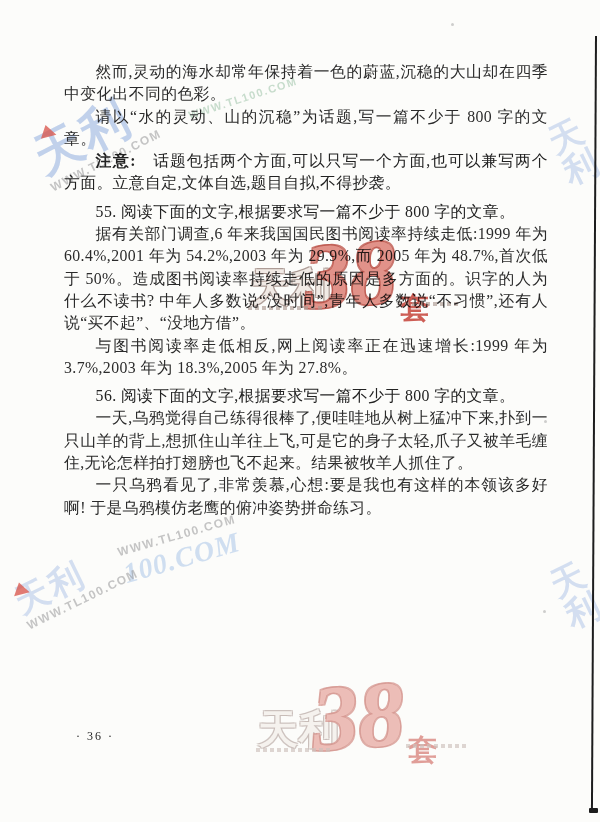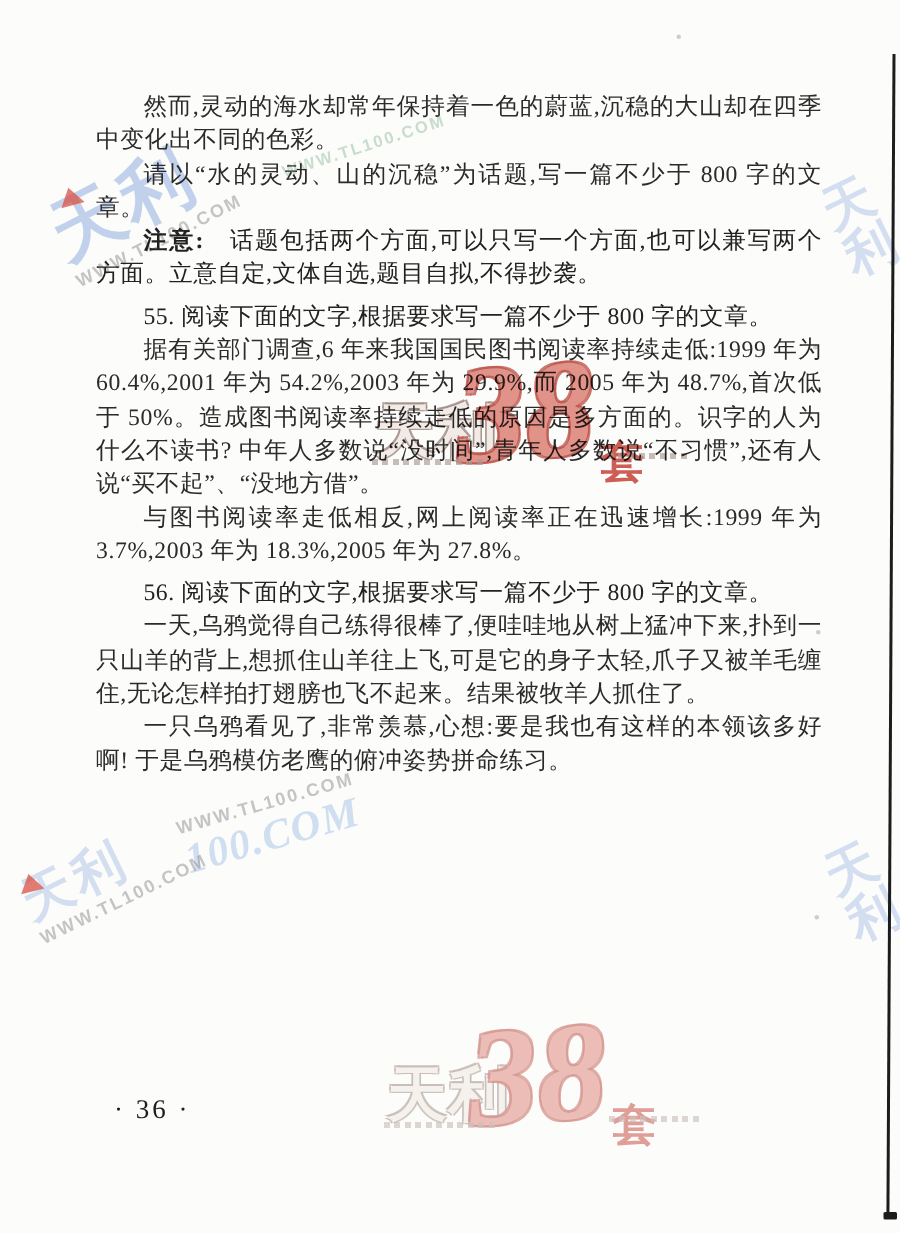--- a/index.html
+++ b/index.html
@@ -15,21 +15,21 @@
     text-align:justify;text-justify:inter-ideograph;
     letter-spacing:0.4px;
   }
   .content p{margin:0;text-indent:2em;}
   .content p.sp{margin-top:6px;}
   .kai{color:#2b2b2b;}
   .song{color:#222;}
   .lead{font-weight:bold;letter-spacing:1px;margin-right:16px;}
   .pagenum{
     position:absolute;left:76px;top:729px;z-index:2;
-    font-size:18px;color:#1e1e1e;letter-spacing:2px;
+    font-size:12px;color:#1e1e1e;letter-spacing:2px;
   }
   
   .stamp{
     position:absolute;width:210px;height:100px;z-index:3;
     mix-blend-mode:multiply;pointer-events:none;
   }
   .stamp-mid{left:248px;top:244px;opacity:.92;}
   .stamp-bottom{left:256px;top:686px;opacity:.55;}
   .wm-brand{
     position:absolute;left:2px;top:16px;

